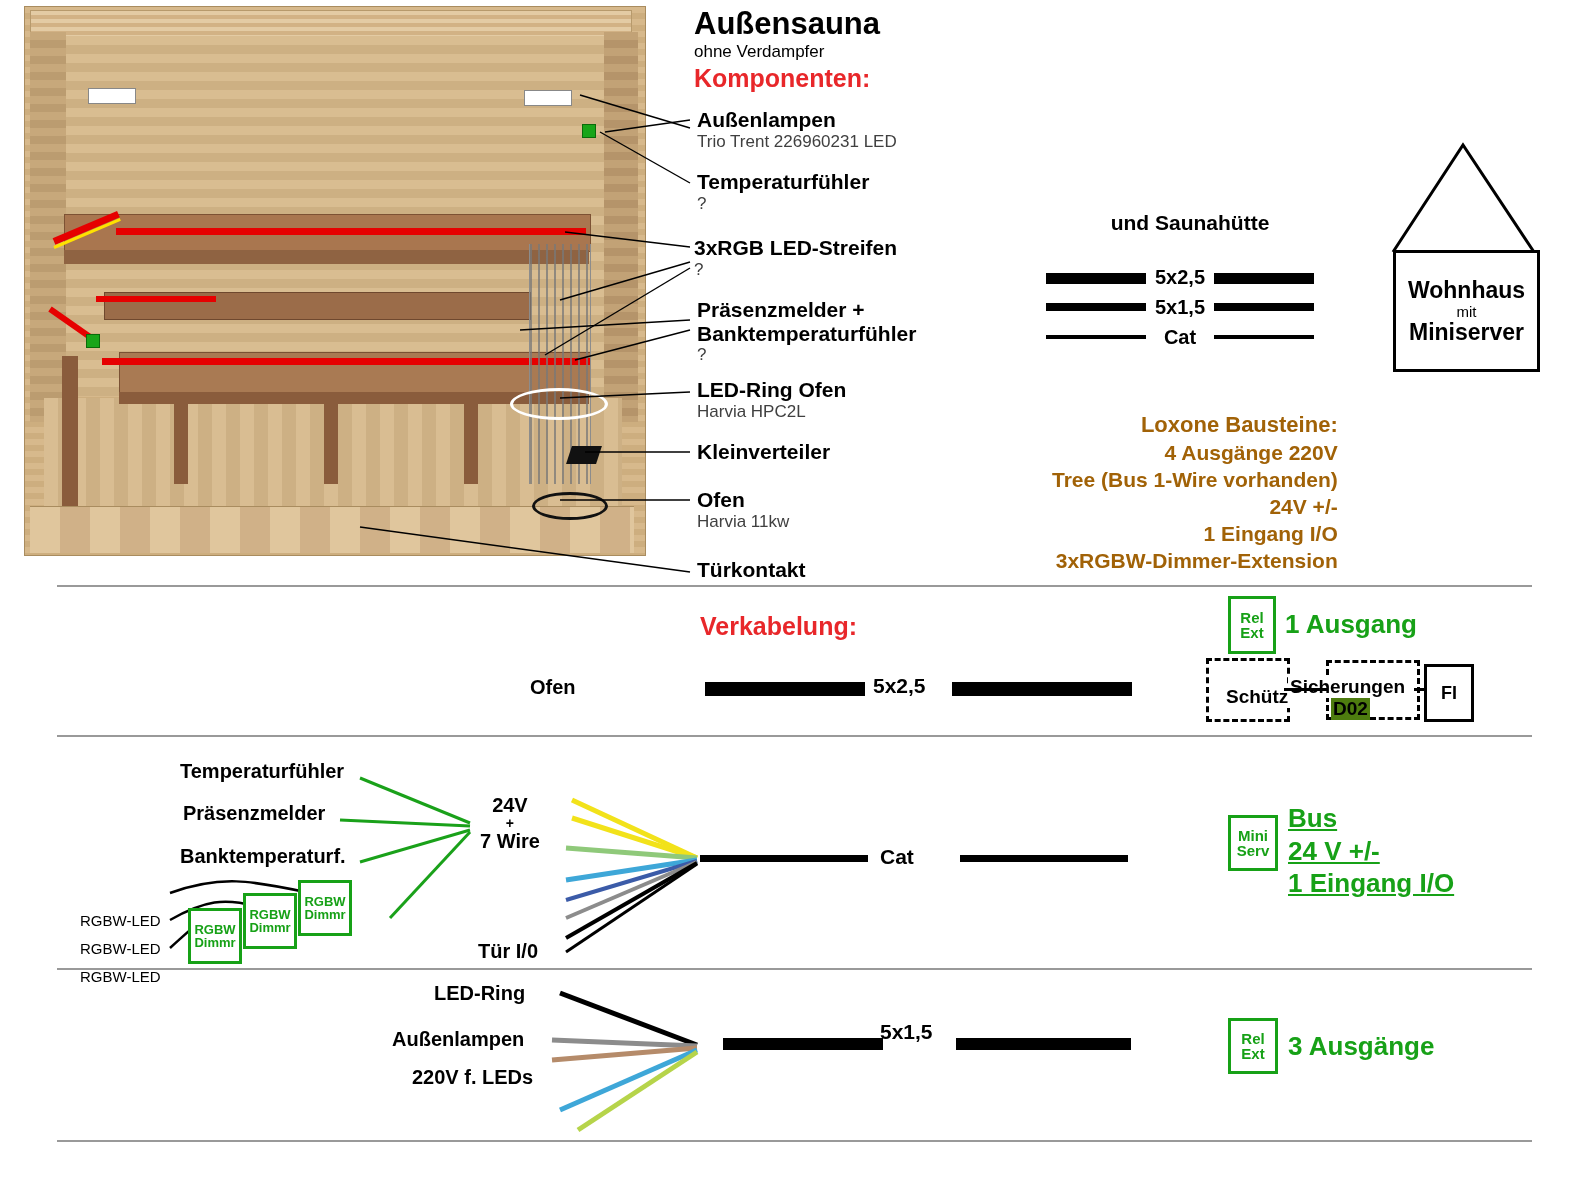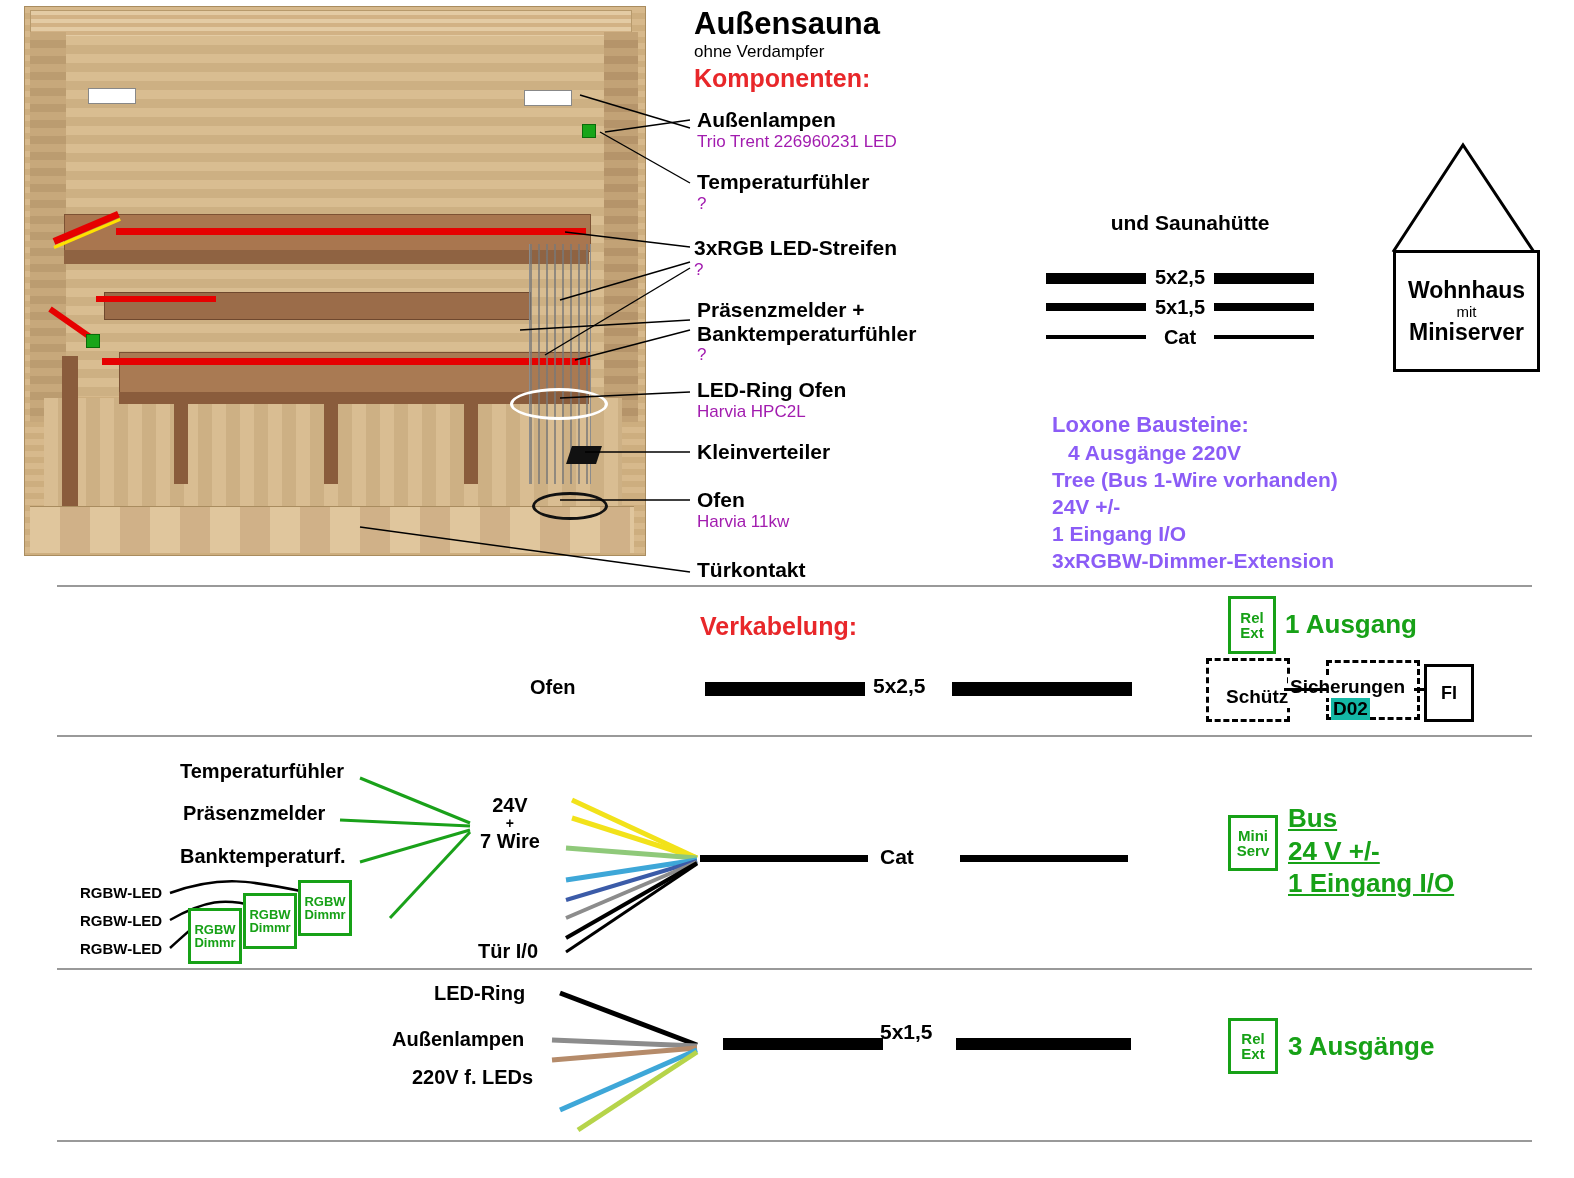--- a/index.html
+++ b/index.html
@@ -93,40 +93,40 @@
     position:absolute;left:545px;top:440px;width:30px;height:18px;
     background:#111;transform:skewX(-18deg);
   }
   
   svg.lines{position:absolute;left:0;top:0;width:1574px;height:1178px;pointer-events:none;}
   
   .title{font-size:31px;font-weight:bold;color:#000;}
   .subtitle{font-size:17px;color:#000;}
   .red-head{font-size:25px;font-weight:bold;color:#e8272a;}
   .comp-label{font-size:21px;font-weight:bold;color:#000;line-height:1.12;}
-  .comp-sub{font-size:17px;color:#a21caf;}
-  .green-text{color:#8b5cf6;}
+  .comp-sub{font-size:17px;color:#404040;}
+  .green-text{color:#a16207;text-align:right;}
   .kabel-title{font-size:21px;font-weight:bold;text-align:center;line-height:1.2;}
   .kabel-name{font-size:20px;font-weight:bold;text-align:center;}
   .barblk{position:absolute;background:#000;}
   .house-box{position:absolute;left:1393px;top:250px;width:141px;height:116px;border:3px solid #000;background:#fff;display:flex;flex-direction:column;align-items:center;justify-content:center;}
   .house-text{font-size:23px;font-weight:bold;line-height:1.05;text-align:center;}
   .house-mit{font-size:15px;}
   .hr{position:absolute;left:57px;width:1475px;height:2px;background:#999;}
   .sec-title{font-size:25px;font-weight:bold;color:#e8272a;}
   .row-label{font-size:20px;font-weight:bold;}
   .greenbox{
     position:absolute;border:3px solid #17a117;background:#fff;
     display:flex;align-items:center;justify-content:center;text-align:center;
     color:#17a117;font-weight:bold;line-height:1.0;
   }
   .blackbox{position:absolute;border:3px solid #000;background:#fff;display:flex;align-items:center;justify-content:center;font-size:18px;font-weight:bold;}
   .dashbox{position:absolute;border:3px dashed #000;}
   .green-big{font-size:26px;font-weight:bold;color:#17a117;line-height:1.25;}
-  .tiny-lbl{font-size:15px;font-weight:bold;}
+  .tiny-lbl{font-size:15px;font-weight:normal;margin-top:28px;}
   .lbl-24v{font-size:20px;font-weight:bold;text-align:center;line-height:1.05;}
 </style>
 </head>
 <body>
 
 <div id="sauna" class="abs">
   <div class="wood-outer"></div>
   <div class="wood-top"></div>
   <div class="back-wall"></div>
   <div class="side-wall-l"></div>
@@ -293,21 +293,21 @@
     <span>Rel</span><br>
     <span>Ext</span>
   </div>
 </div>
 <div class="abs green-big" style="left:1285px;top:608px;">1 Ausgang</div>
 
 <div class="dashbox" style="left:1206px;top:658px;width:78px;height:58px;"></div>
 <div class="abs" style="left:1208px;top:686px;font-size:19px;font-weight:bold;background:#fff;padding:0 2px;margin-left:16px;">Schütz</div>
 <div class="dashbox" style="left:1326px;top:660px;width:88px;height:54px;"></div>
 <div class="abs" style="left:1288px;top:676px;font-size:19px;font-weight:bold;background:#fff;padding:0 2px;">Sicherungen</div>
-<div class="abs" style="left:1331px;top:698px;font-size:19px;font-weight:bold;background:#14b8a6;padding:0 2px;">D02</div>
+<div class="abs" style="left:1331px;top:698px;font-size:19px;font-weight:bold;background:#4d7c0f;padding:0 2px;">D02</div>
 <div class="blackbox" style="left:1424px;top:664px;width:44px;height:52px;">FI</div>
 <div class="barblk" style="left:1284px;top:688px;width:44px;height:3px;"></div>
 <div class="barblk" style="left:1414px;top:688px;width:12px;height:3px;"></div>
 
 <div class="abs row-label" style="left:180px;top:760px;">Temperaturfühler</div>
 <div class="abs row-label" style="left:183px;top:802px;">Präsenzmelder</div>
 <div class="abs row-label" style="left:180px;top:845px;">Banktemperaturf.</div>
 
 <div class="abs tiny-lbl" style="left:80px;top:884px;">RGBW-LED</div>
 <div class="abs tiny-lbl" style="left:80px;top:912px;">RGBW-LED</div>

